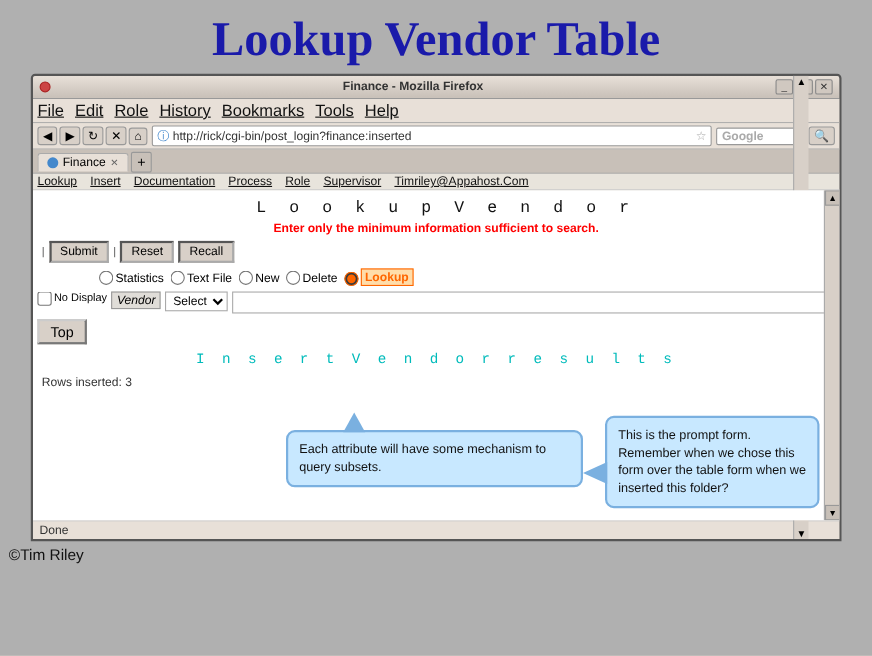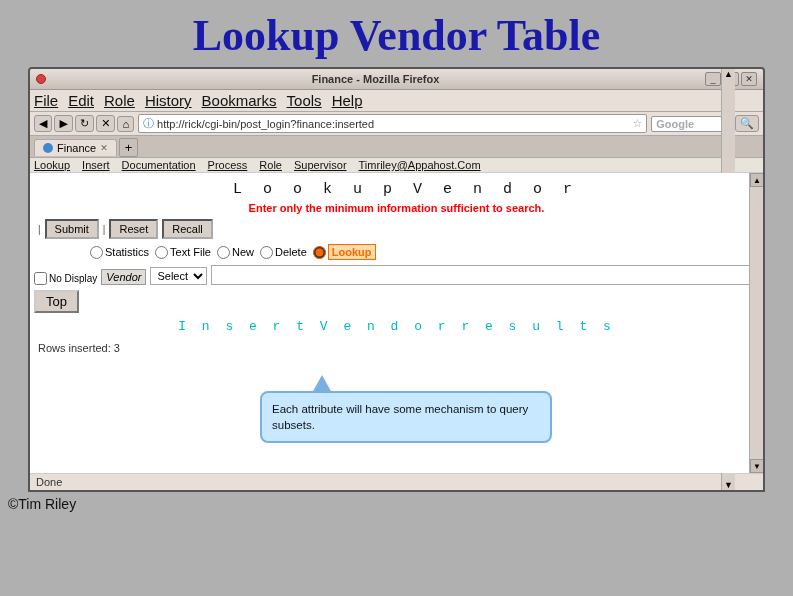--- a/index.html
+++ b/index.html
@@ -223,30 +223,30 @@
     
     .radio-row {
       display: flex;
       align-items: center;
       padding: 2px 60px;
       gap: 6px;
       font-size: 11px;
     }
     .radio-group {
       display: flex;
-      align-items: center;
+      align-items: flex-end;
       gap: 2px;
     }
     .radio-selected {
       accent-color: #ff6600;
     }
     
     .vendor-row {
       display: flex;
-      align-items: flex-end;
+      align-items: flex-start;
       padding: 3px 4px;
       gap: 4px;
       font-size: 11px;
     }
     .checkbox-label {
       display: flex;
       align-items: center;
       gap: 2px;
       font-size: 10px;
     }
@@ -315,21 +315,21 @@
       line-height: 1.4;
     }
     .callout-right {
       right: 18px;
       top: 205px;
       width: 195px;
     }
     .callout-bottom {
       left: 230px;
       bottom: 30px;
-      width: 292px;
+      width: 270px;
     }
     
     .author {
       font-size: 14px;
       color: #111;
       padding: 4px 8px;
       font-family: Arial, sans-serif;
     }
   </style>
 </head>
@@ -455,20 +455,25 @@
     <div class="top-btn-row">
       <button class="top-btn">Top</button>
     </div>
 
     <div class="results-title">I n s e r t   V e n d o r   r e s u l t s</div>
 
     <div class="rows-info">Rows inserted: 3</div>
 
     <div style="height: 60px;"></div>
 
+    <div class="callout-box callout-right">
+      <span>This is the prompt form. Remember when we chose this form over the table form when we inserted this folder?</span>
+      
+      <div style="position:absolute; left:-22px; top:40px; width:0; height:0; border-top:10px solid transparent; border-bottom:10px solid transparent; border-right:22px solid #7ab0e0;"></div>
+    </div>
 
     <div class="callout-box callout-bottom">
       <span>Each attribute will have some mechanism to query subsets.</span>
       
       <div style="position:absolute; top:-18px; left:50px; width:0; height:0; border-left:10px solid transparent; border-right:10px solid transparent; border-bottom:18px solid #7ab0e0;"></div>
     </div>
 
     <div style="position:absolute; right:0; top:0; bottom:0; width:14px; background:#d8d0c8; border-left:1px solid #aaa; display:flex; flex-direction:column;">
       <div style="width:14px; height:14px; background:#c8c0b8; border:1px solid #999; display:flex; align-items:center; justify-content:center; font-size:8px; cursor:pointer;">▲</div>
       <div style="flex:1;"></div>

